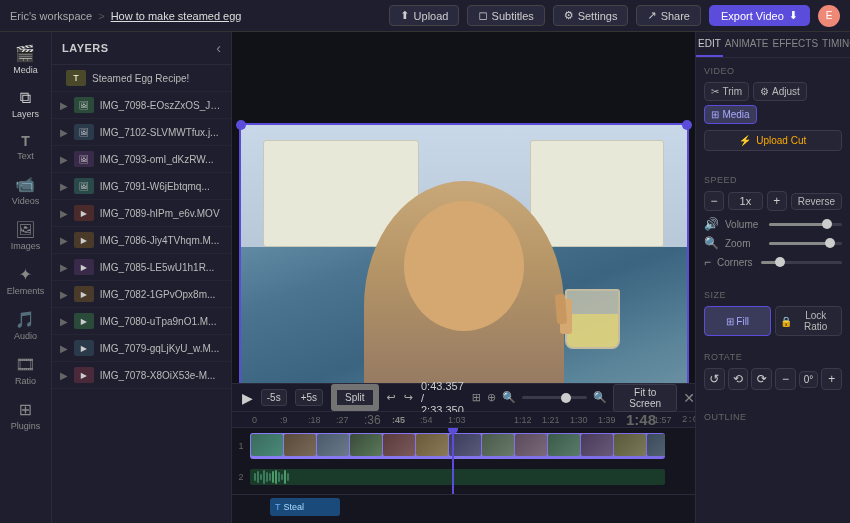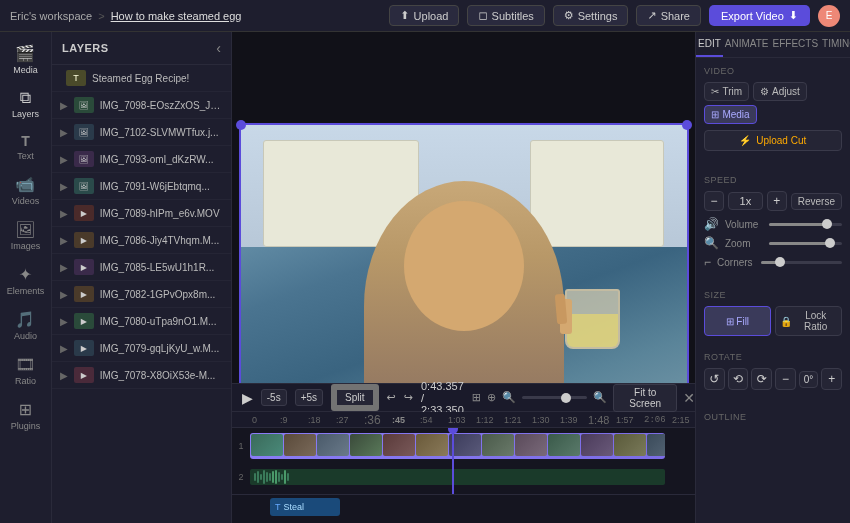--- a/index.html
+++ b/index.html
@@ -302,25 +302,25 @@
       <div class="timeline-ruler">
         <div style="display:flex;width:100%;padding:0 20px;gap:0;align-items:center;">
           <span style="font-size:9px;color:#666;min-width:28px;">0</span>
           <span style="font-size:9px;color:#666;min-width:28px;">:9</span>
           <span style="font-size:9px;color:#666;min-width:28px;">:18</span>
           <span style="font-size:9px;color:#666;min-width:28px;">:27</span>
           <span style="font-size:12px;color:#666;min-width:28px;">:36</span>
           <span style="font-size:9px;color:#888;min-width:28px;font-weight:bold;">:45</span>
           <span style="font-size:9px;color:#666;min-width:28px;">:54</span>
           <span style="font-size:9px;color:#666;min-width:28px;">1:03</span>
-          <span style="font-size:9px;color:#666;min-width:28px;">1:12</span>
+          <span style="font-size:9px;color:#666;min-width:28px;margin-left:38px;">1:12</span>
           <span style="font-size:9px;color:#666;min-width:28px;">1:21</span>
           <span style="font-size:9px;color:#666;min-width:28px;">1:30</span>
           <span style="font-size:9px;color:#666;min-width:28px;">1:39</span>
-          <span style="font-size:11px;color:#666;min-width:28px;">1:48</span>
+          <span style="font-size:15px;color:#666;min-width:28px;font-weight:bold;">1:48</span>
           <span style="font-size:9px;color:#666;min-width:28px;">1:57</span>
           <span style="font-size:9px;color:#666;min-width:28px;font-family:Liberation Mono, monospace;">2:06</span>
           <span style="font-size:9px;color:#666;min-width:28px;">2:15</span>
 
         </div>
       </div>
 
       <div style="position:relative;height:66px;overflow:hidden;">
 
         <div class="playhead">

